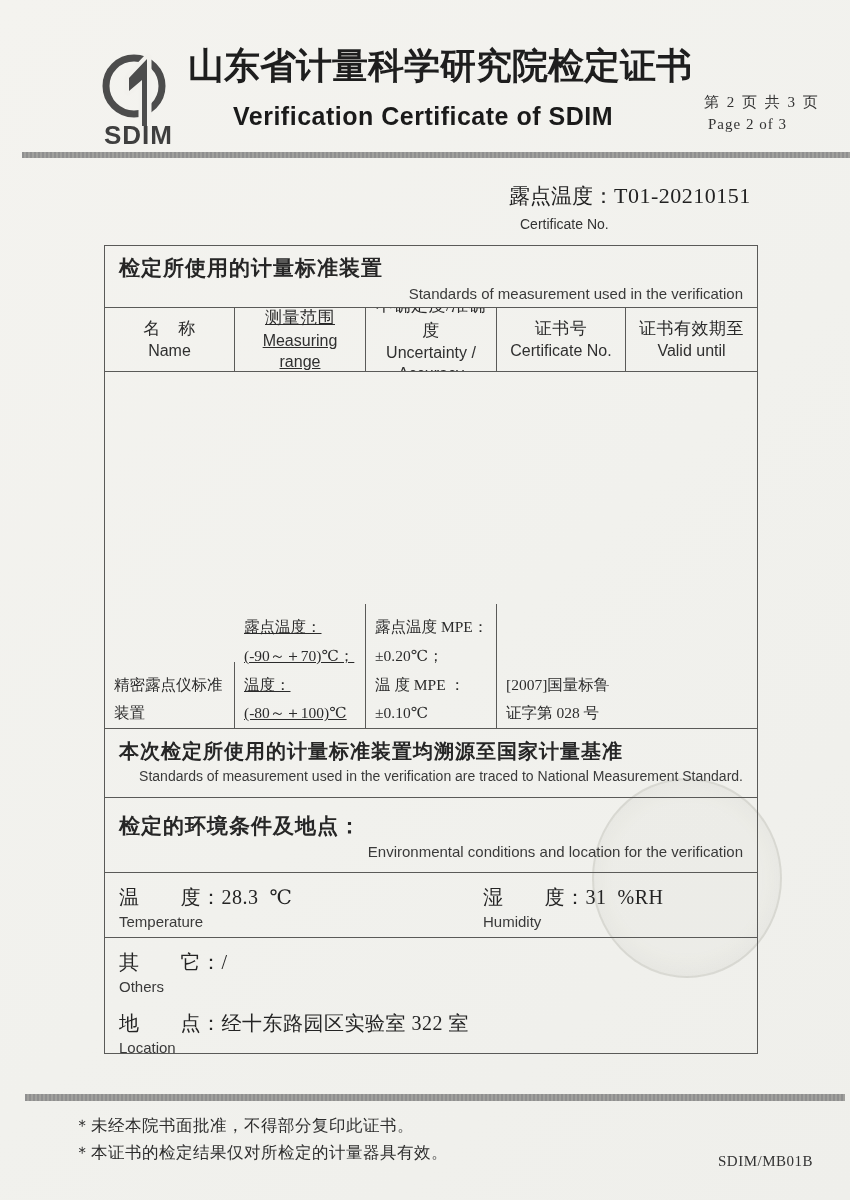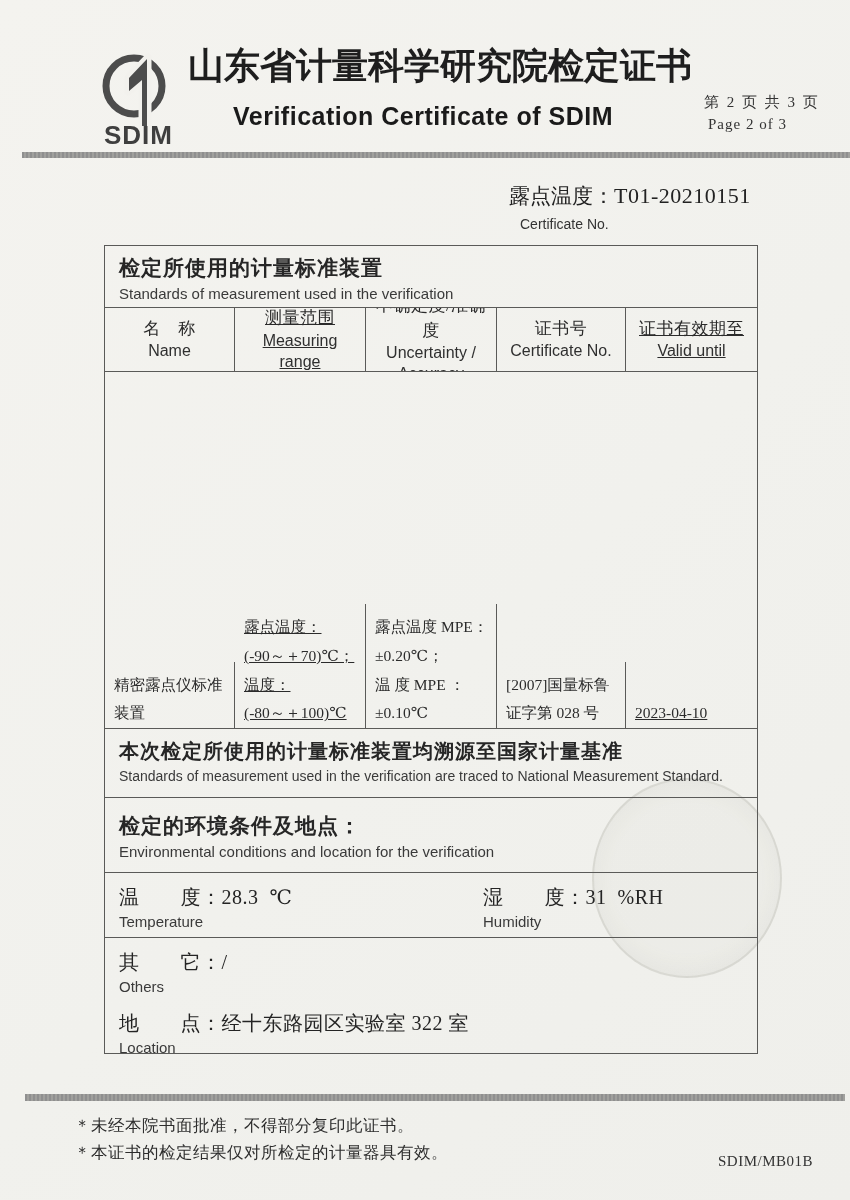--- a/index.html
+++ b/index.html
@@ -48,24 +48,24 @@
   .row { position: absolute; left: 0; right: 0; border-bottom: 1px solid #5a5a58; }
   .r-standards-title { top: 0; height: 62px; padding: 8px 14px 0 14px; }
   .r-thead  { top: 62px;  height: 64px; display: flex; }
   .r-tbody  { top: 126px; height: 357px; display: flex; align-items: flex-end; }
   .r-trace  { top: 483px; height: 69px; padding: 9px 14px 0 14px; }
   .r-envhead{ top: 552px; height: 75px; padding: 14px 14px 0 14px; }
   .r-temp   { top: 627px; height: 65px; }
   .r-others { top: 692px; height: 117px; border-bottom: none; }
 
   .sec-title-cn { font-size: 21px; font-weight: 600; letter-spacing: 1px; color: #262626; }
-  .sec-title-en { font-size: 15px; color: #3a3a3a; margin-top: 3px; }
+  .sec-title-en { font-size: 15px; color: #3a3a3a; margin-top: 3px; text-align: right; }
 
   .cell { border-right: 1px solid #5a5a58; overflow: hidden; }
-  .cell:last-child { border-right: none; text-decoration: underline; }
+  .cell:last-child { border-right: none; }
   .c1 { width: 130px; } .c2 { width: 131px; text-decoration: underline; } .c3 { width: 131px; } .c4 { width: 129px; } .c5 { flex: 1; }
 
   .th-cell { display: flex; flex-direction: column; justify-content: center; align-items: center; text-align: center; padding: 2px 6px; }
   .th-cn { font-size: 17px; letter-spacing: 0.5px; color: #2a2a2a; line-height: 1.45; white-space: pre-line; }
   .th-en { font-size: 16px; color: #2f2f2f; line-height: 1.3; }
 
   .td-cell { padding: 9px 7px 0 9px; font-size: 15.5px; line-height: 1.85; color: #2b2b2b; }
   .pre { white-space: pre-line; }
 
   .env-line { font-size: 20px; letter-spacing: 0.5px; color: #242424; }
@@ -146,21 +146,20 @@
       <div class="cell c1 td-cell">精密露点仪标准装置</div>
       <div class="cell c2 td-cell pre">露点温度：
 (-90～＋70)℃；
 温度：
 (-80～＋100)℃</div>
       <div class="cell c3 td-cell pre">露点温度 MPE：
 ±0.20℃；
 温 度 MPE ：
 ±0.10℃</div>
       <div class="cell c4 td-cell">[2007]国量标鲁证字第 028 号</div>
-      <div class="cell c5 td-cell">2023-04-10</div>
     </div>
 
     <div class="row r-trace">
       <div class="sec-title-cn" style="font-size:20px;">本次检定所使用的计量标准装置均溯源至国家计量基准</div>
       <div class="sec-title-en sans" style="font-size:14px;">Standards of measurement used in the verification are traced to National Measurement Standard.</div>
     </div>
 
     <div class="row r-envhead">
       <div class="sec-title-cn">检定的环境条件及地点：</div>
       <div class="sec-title-en sans">Environmental conditions and location for the verification</div>

